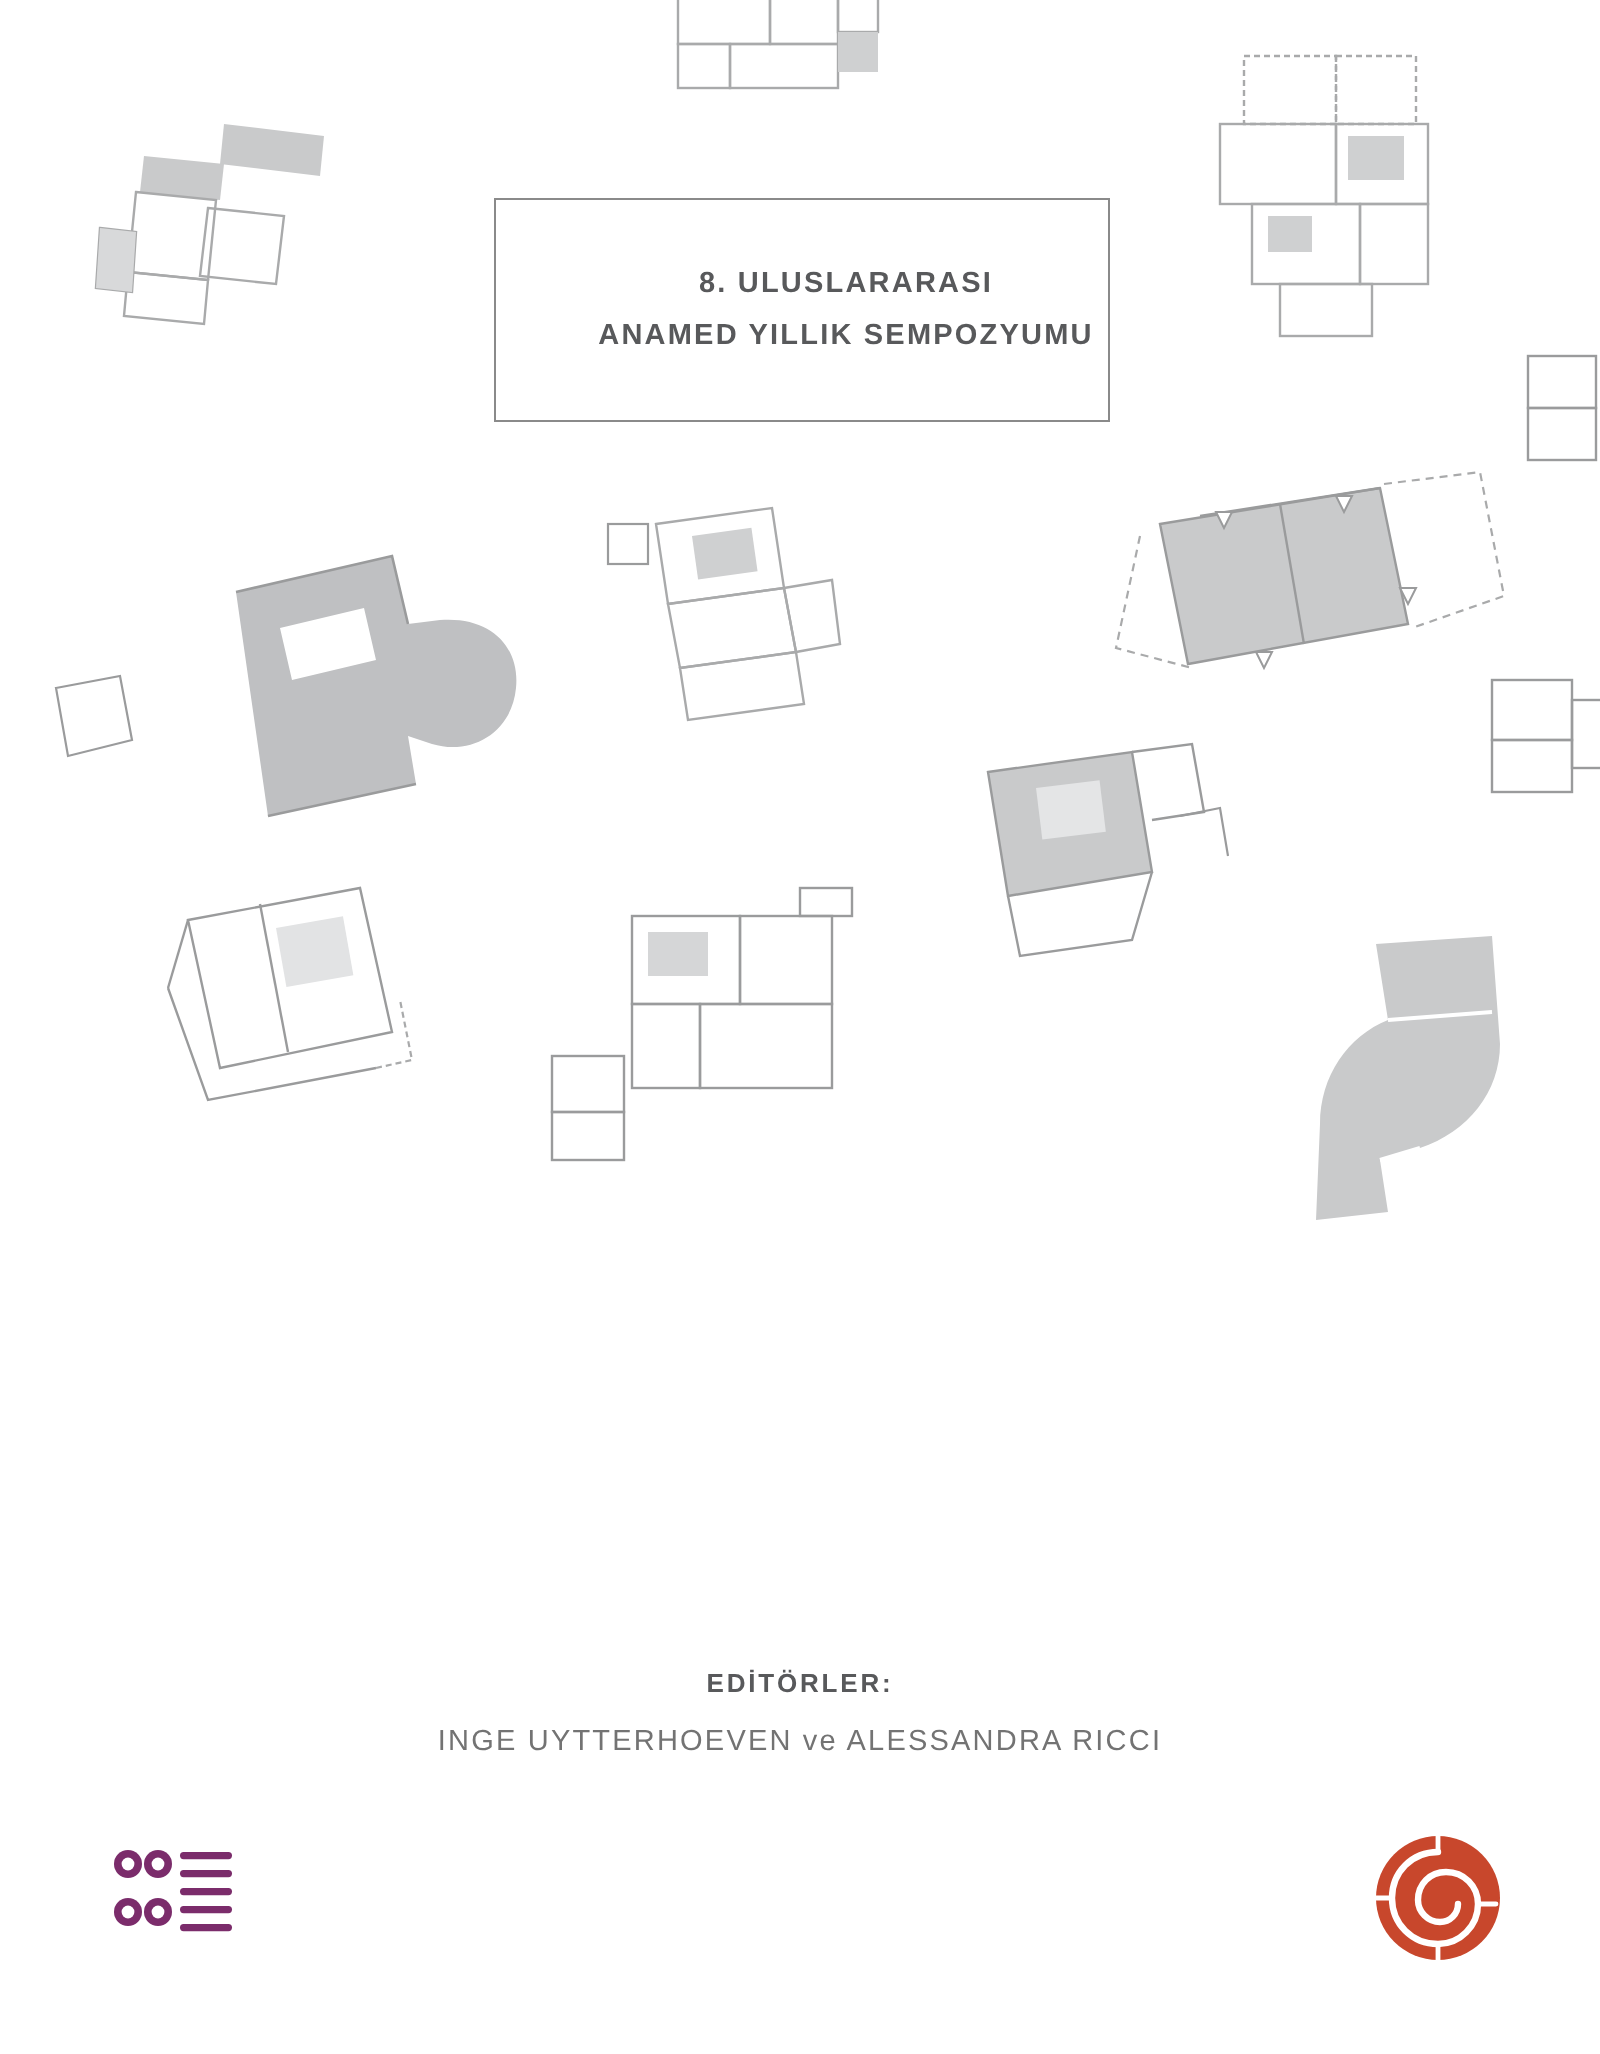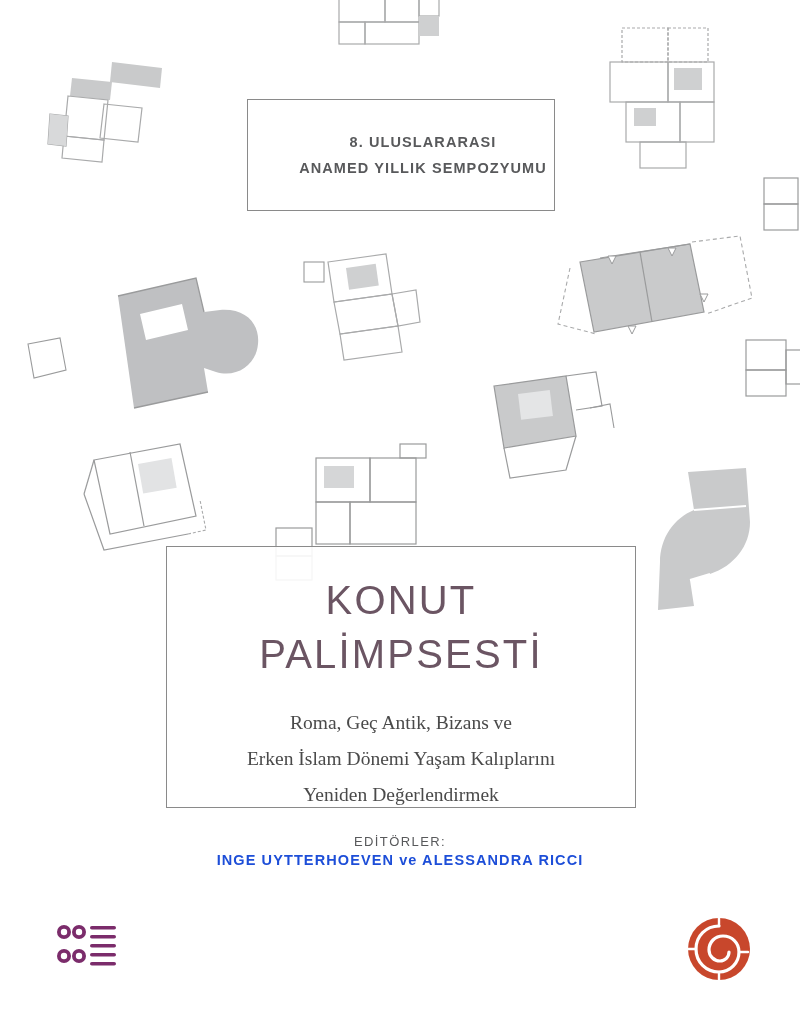--- a/index.html
+++ b/index.html
@@ -101,28 +101,28 @@
     left: 0;
     right: 0;
     top: 834px;
     z-index: 5;
     text-align: center;
   }
   .editors-label {
     font-size: 13px;
     letter-spacing: 1.4px;
     color: #58595b;
-    font-weight: 400;
+    font-weight: 700;
   }
   .editors-names {
-    margin-top: 3px;
+    margin-top: 14px;
     font-size: 14.5px;
     letter-spacing: 1.1px;
-    color: #1d4ed8;
-    font-weight: 700;
+    color: #737373;
+    font-weight: 400;
   }
 
   
   .logo-left {
     position: absolute;
     left: 48px;
     top: 918px;
     width: 74px;
     height: 62px;
     z-index: 6;
@@ -309,29 +309,20 @@
       </g>
     </svg>
 
   </div>
 
   <div class="sym-box">
     <div class="sym-line">8. ULUSLARARASI</div>
     <div class="sym-line">ANAMED YILLIK SEMPOZYUMU</div>
   </div>
 
-  <div class="title-box">
-    <div class="main-title">KONUT</div>
-    <div class="main-title">PALİMPSESTİ</div>
-    <div class="subtitle">
-      <div>Roma, Geç Antik, Bizans ve</div>
-      <div>Erken İslam Dönemi Yaşam Kalıplarını</div>
-      <div>Yeniden Değerlendirmek</div>
-    </div>
-  </div>
 
   <div class="editors">
     <div class="editors-label">EDİTÖRLER:</div>
     <div class="editors-names">INGE UYTTERHOEVEN ve ALESSANDRA RICCI</div>
   </div>
 
   <svg class="logo-left" viewBox="0 0 74 62">
     <g fill="#7b2c6b">
       <circle cx="16" cy="14" r="7"></circle>
       <circle cx="16" cy="14" r="3.2" fill="#ffffff"></circle>

